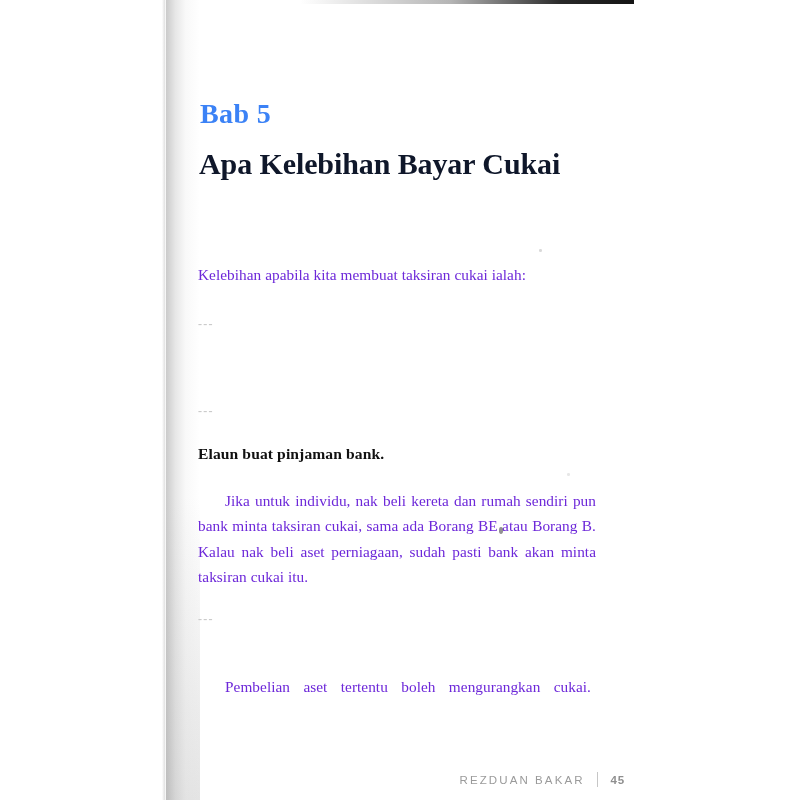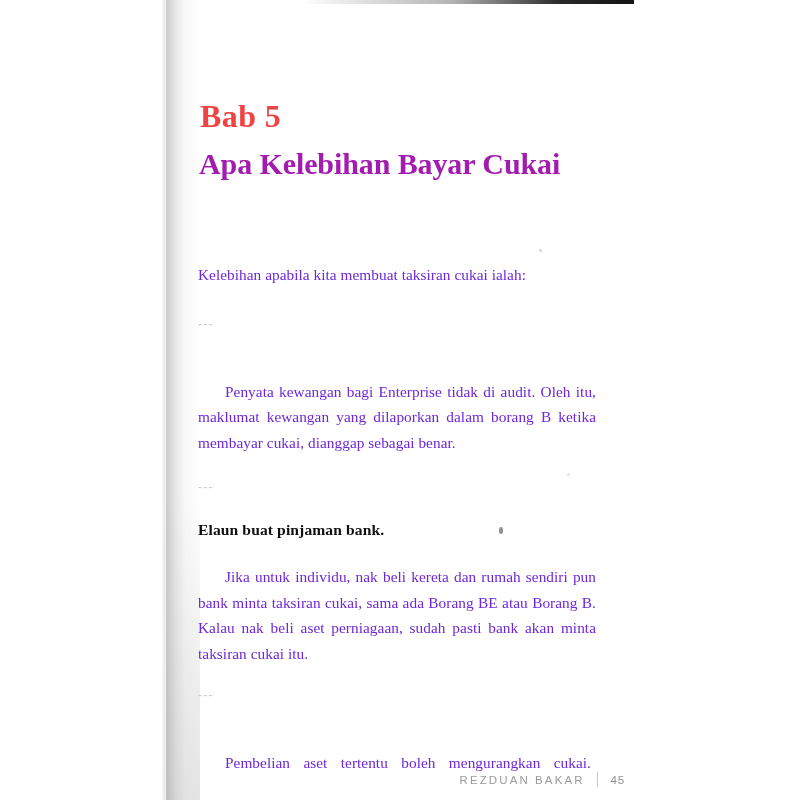--- a/index.html
+++ b/index.html
@@ -78,35 +78,35 @@
     width: 630px;
     height: 800px;
   }
 
   .chapter-kicker {
     position: absolute;
     left: 30px;
     top: 100px;
     font-family: "Liberation Serif", serif;
     font-weight: bold;
-    font-size: 32px;
+    font-size: 28px;
     letter-spacing: 0.4px;
-    color: #ef4444;
+    color: #3b82f6;
     line-height: 1;
   }
 
   .chapter-title {
     position: absolute;
     left: 29px;
     top: 126px;
     font-family: "Liberation Serif", serif;
     font-weight: bold;
     font-size: 30px;
     letter-spacing: -0.1px;
-    color: #a21caf;
+    color: #0f172a;
     line-height: 1.18;
     white-space: nowrap;
   }
 
   .body-col {
     position: absolute;
     left: 28px;
     top: 262px;
     width: 398px;
   }
@@ -175,20 +175,21 @@
   .footer .rule {
     display: inline-block;
     width: 1px;
     height: 15px;
     background: #c6c6c6;
     margin: 0 13px 0 12px;
   }
   .footer .pageno {
     letter-spacing: 0.8px;
     color: #8f8f8f;
+    font-weight: bold;
   }
 
   
   .speck {
     position: absolute;
     background: #b9b9b9;
     border-radius: 40%;
   }
   .speck.s1 { left: 539px; top: 249px; width: 3px; height: 3px; opacity: .55; }
   .speck.s2 { left: 499px; top: 527px; width: 4px; height: 7px; opacity: .75; background:#6e6e6e; }
@@ -215,21 +216,20 @@
 
       <div class="gap-a"></div>
 
       <div class="sep">‐‐‐</div>
 
       <div class="gap-b"></div>
 
 
       <div class="gap-c"></div>
 
-      <p class="para">Penyata kewangan bagi Enterprise tidak di audit. Oleh itu, maklumat kewangan yang dilaporkan dalam borang B ketika membayar cukai, dianggap sebagai benar.</p>
 
       <div class="gap-d"></div>
 
       <div class="sep">‐‐‐</div>
 
       <div class="gap-b"></div>
 
       <h3 class="subhead">Elaun buat pinjaman bank.</h3>
 
       <div class="gap-c"></div>

